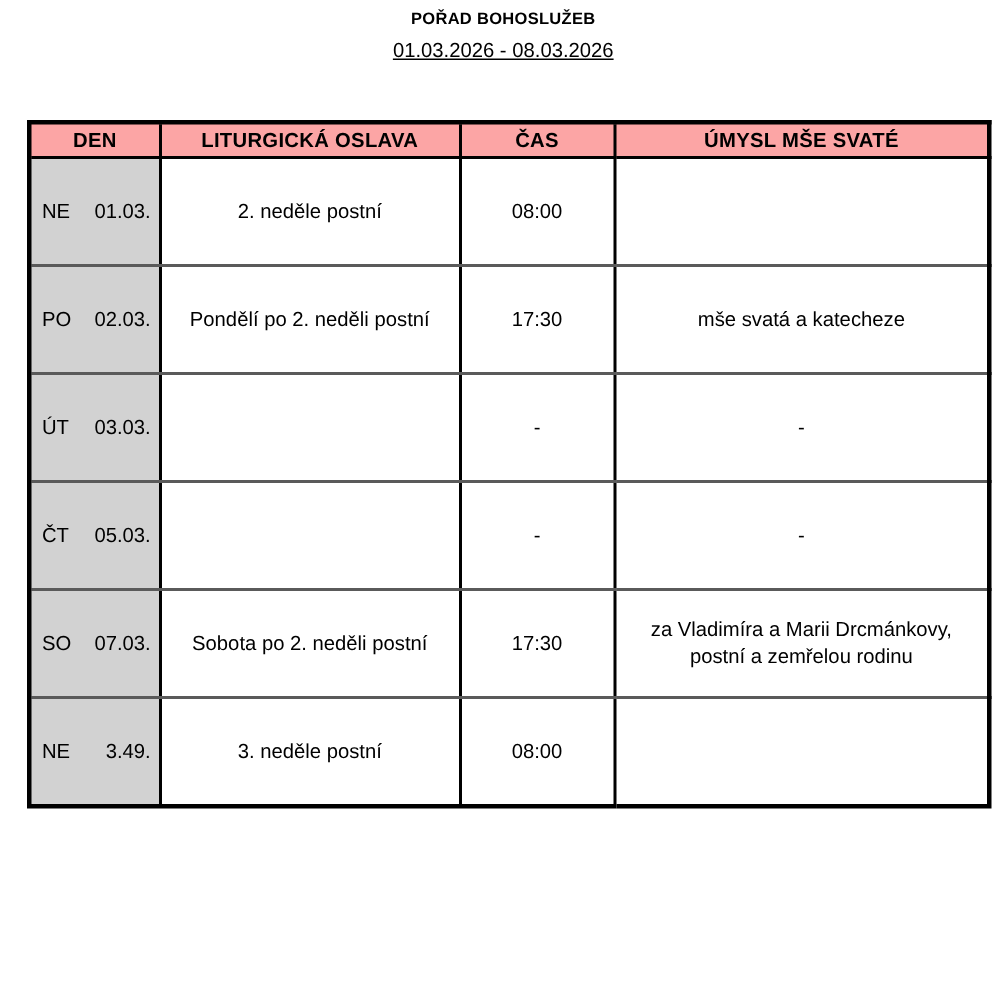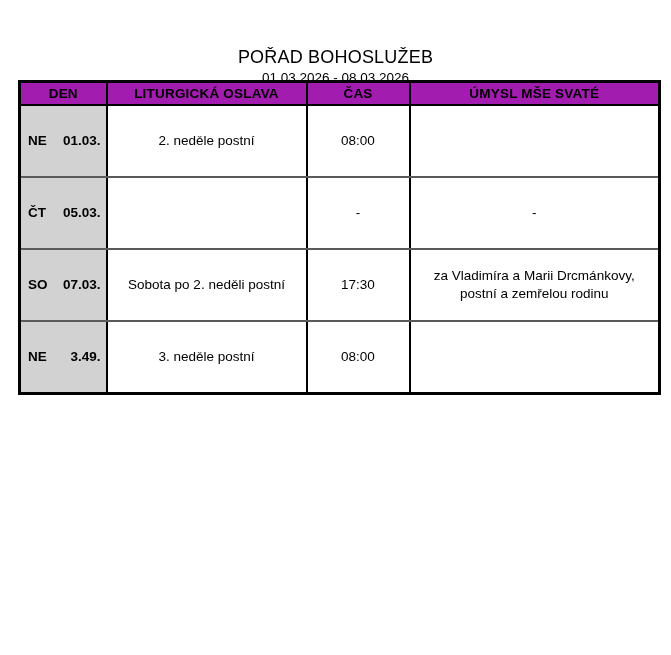--- a/index.html
+++ b/index.html
@@ -14,48 +14,48 @@
     width: 671px;
     height: 655px;
     background: #fff;
     overflow: hidden;
   }
   .doc-header {
     padding-top: 4px;
     text-align: center;
   }
   .doc-title, .doc-subtitle {
-    font-size: 18px;
-    font-weight: normal;
+    font-size: 11px;
+    font-weight: bold;
     line-height: 19px;
     letter-spacing: 0.2px;
-    margin-top: 44px;
   }
   .doc-daterange {
     font-size: 13.5px;
     line-height: 19px;
     margin-top: 1px;
+    text-decoration: underline;
   }
   table.schedule {
     position: absolute;
     left: 18px;
     top: 80px;
     width: 640px;
     border-collapse: collapse;
     table-layout: fixed;
     border: 3px solid #000;
     font-size: 13.5px;
   }
   table.schedule col.c-day { width: 87px; }
   table.schedule col.c-cel { width: 200px; }
   table.schedule col.c-time { width: 103px; }
   table.schedule col.c-int { width: 250px; }
 
   table.schedule th {
-    background: #a21caf;
+    background: #fca5a5;
     font-weight: bold;
     font-size: 13.5px;
     height: 21px;
     border-left: 2px solid #000;
     border-right: 2px solid #000;
     border-bottom: 2px solid #000;
     text-align: center;
     vertical-align: middle;
     padding: 0;
     letter-spacing: 0.2px;
@@ -66,21 +66,21 @@
     border-right: 2px solid #000;
     border-top: 2px solid #5a5a5a;
     border-bottom: 2px solid #5a5a5a;
     vertical-align: middle;
     text-align: center;
     padding: 2px 6px;
     line-height: 1.35;
   }
   table.schedule td.day-cell {
     background: #d2d2d2;
-    font-weight: bold;
+    font-weight: normal;
     padding: 0 5px 0 7px;
   }
   .day-wrap {
     display: flex;
     justify-content: space-between;
     align-items: center;
   }
   table.schedule tbody tr:first-child td { border-top: 2px solid #000; }
   table.schedule tbody tr:last-child td { border-bottom: 3px solid #000; }
 </style>
@@ -115,21 +115,43 @@
         <span class="day-wrap">
           <span class="day-abbrev">NE</span>
           <span class="day-date">01.03.</span>
         </span>
       </td>
       <td class="celebration-cell">2. neděle postní</td>
       <td class="time-cell">08:00</td>
       <td class="intention-cell"></td>
     </tr>
 
+    <tr>
+      <td class="day-cell">
+        <span class="day-wrap">
+          <span class="day-abbrev">PO</span>
+          <span class="day-date">02.03.</span>
+        </span>
+      </td>
+      <td class="celebration-cell">Pondělí po 2. neděli postní</td>
+      <td class="time-cell">17:30</td>
+      <td class="intention-cell">mše svatá a katecheze</td>
+    </tr>
 
+    <tr>
+      <td class="day-cell">
+        <span class="day-wrap">
+          <span class="day-abbrev">ÚT</span>
+          <span class="day-date">03.03.</span>
+        </span>
+      </td>
+      <td class="celebration-cell"></td>
+      <td class="time-cell">-</td>
+      <td class="intention-cell">-</td>
+    </tr>
 
 
     <tr>
       <td class="day-cell">
         <span class="day-wrap">
           <span class="day-abbrev">ČT</span>
           <span class="day-date">05.03.</span>
         </span>
       </td>
       <td class="celebration-cell"></td>

